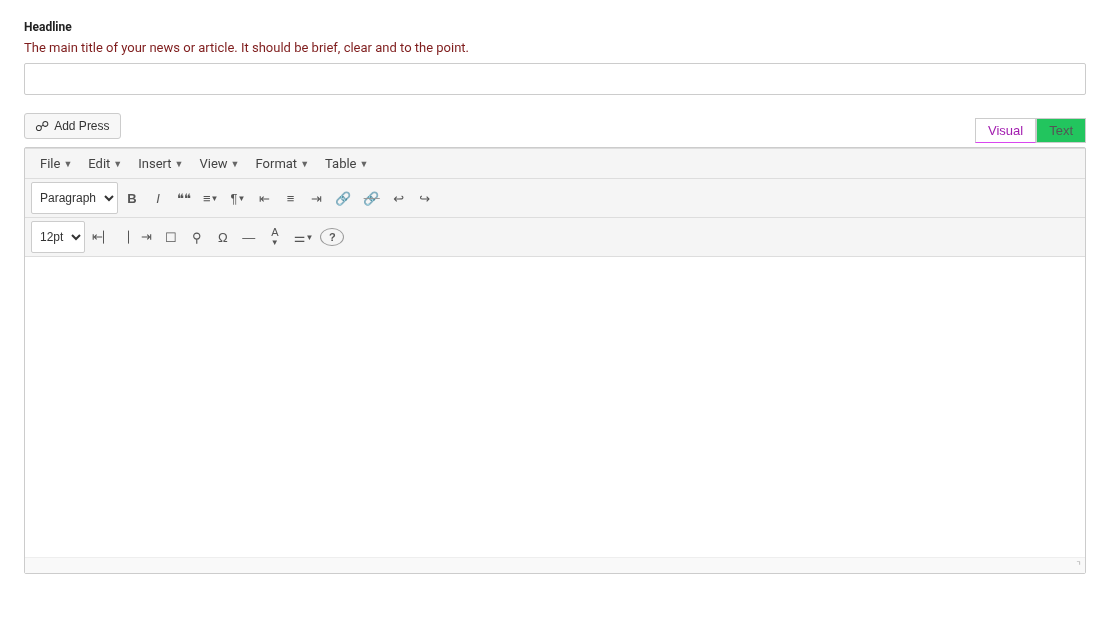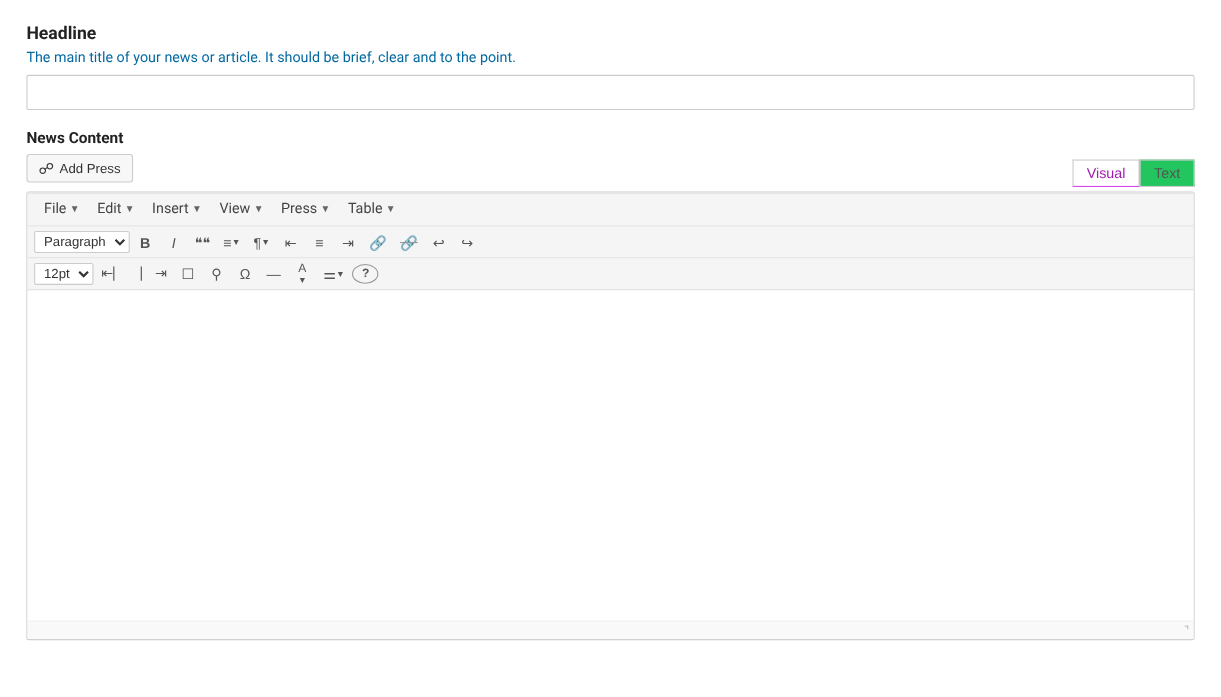--- a/index.html
+++ b/index.html
@@ -5,27 +5,27 @@
     * { box-sizing: border-box; margin: 0; padding: 0; }
     body {
       font-family: -apple-system, BlinkMacSystemFont, "Segoe UI", Roboto, sans-serif;
       background: #fff;
       color: #333;
       font-size: 13px;
       padding: 20px 24px;
     }
     .section-label {
       font-weight: 700;
-      font-size: 16px;
+      font-size: 12px;
       margin-bottom: 6px;
       color: #222;
     }
     .section-desc {
       font-size: 13px;
-      color: #0369a1;
+      color: #7f1d1d;
       margin-bottom: 8px;
     }
     .headline-input {
       width: 100%;
       border: 1px solid #ccc;
       border-radius: 2px;
       padding: 6px 8px;
       font-size: 13px;
       height: 32px;
       outline: none;
@@ -132,21 +132,21 @@
       height: 22px;
     }
     .tb-select {
       font-size: 12px;
       border: 1px solid #ccc;
       background: #fff;
       padding: 1px 4px;
       border-radius: 2px;
       color: #333;
       cursor: pointer;
-      height: 20px;
+      height: 32px;
     }
     .editor-content-area {
       min-height: 300px;
       background: #fff;
       padding: 10px;
       position: relative;
     }
     .editor-resize-handle {
       display: flex;
       justify-content: flex-end;
@@ -163,21 +163,20 @@
 </head>
 <body>
 
 <div>
   <div class="section-label">Headline</div>
   <div class="section-desc">The main title of your news or article. It should be brief, clear and to the point.</div>
   <input class="headline-input" type="text" style="">
 </div>
 
 <div>
-  <div class="news-content-label">News Content</div>
 
   <div style="display:flex; justify-content:space-between; align-items:center;">
     <button class="add-media-btn">
       <span style="font-size:14px;">☍</span>
       <span>Add Press</span>
     </button>
     <div style="display:flex; gap:0;">
       <button class="tab-btn active">Visual</button>
       <button class="tab-btn">Text</button>
     </div>
@@ -196,21 +195,21 @@
       </div>
       <div class="menu-item">
         <span>Insert</span>
         <span class="menu-arrow">▼</span>
       </div>
       <div class="menu-item">
         <span>View</span>
         <span class="menu-arrow">▼</span>
       </div>
       <div class="menu-item">
-        <span>Press</span>
+        <span>Format</span>
         <span class="menu-arrow">▼</span>
       </div>
       <div class="menu-item">
         <span>Table</span>
         <span class="menu-arrow">▼</span>
       </div>
     </div>
 
     <div class="toolbar-row">
       <select class="tb-select">

